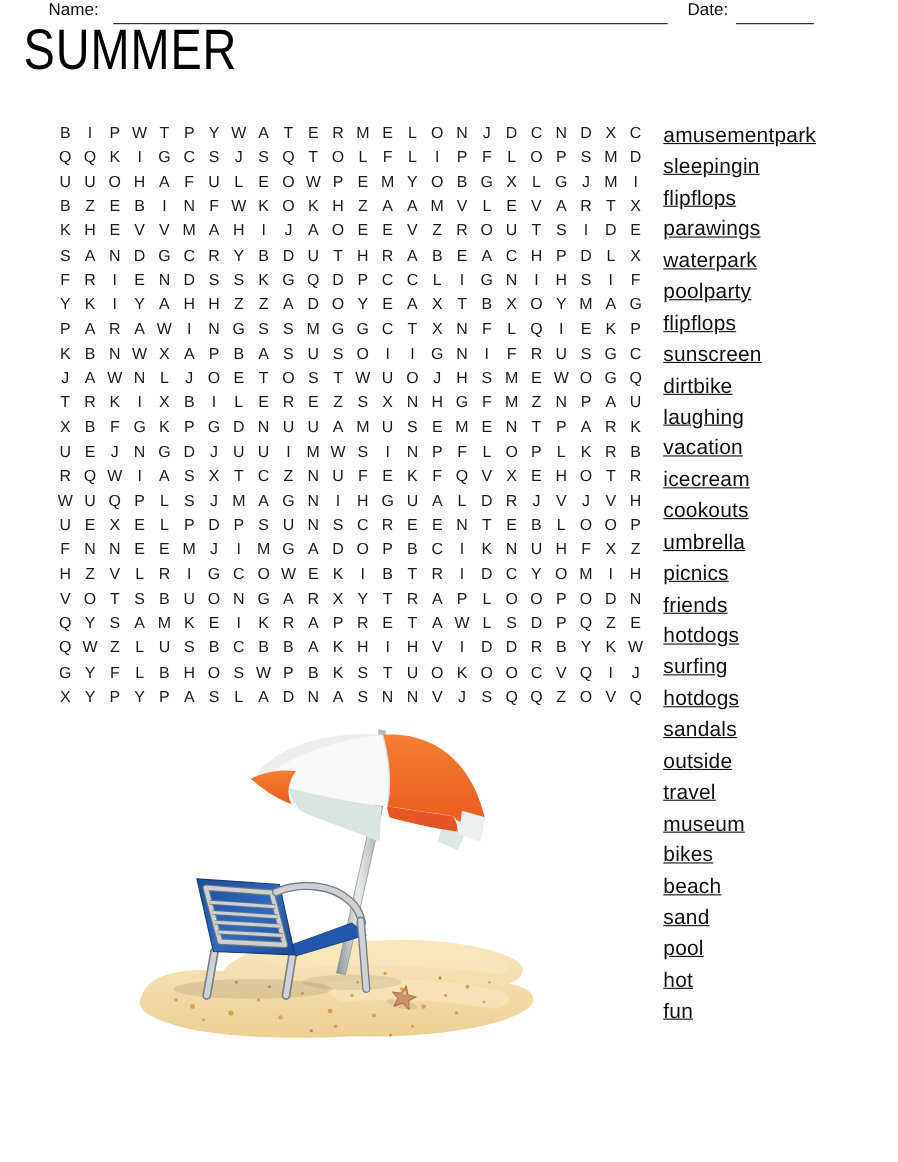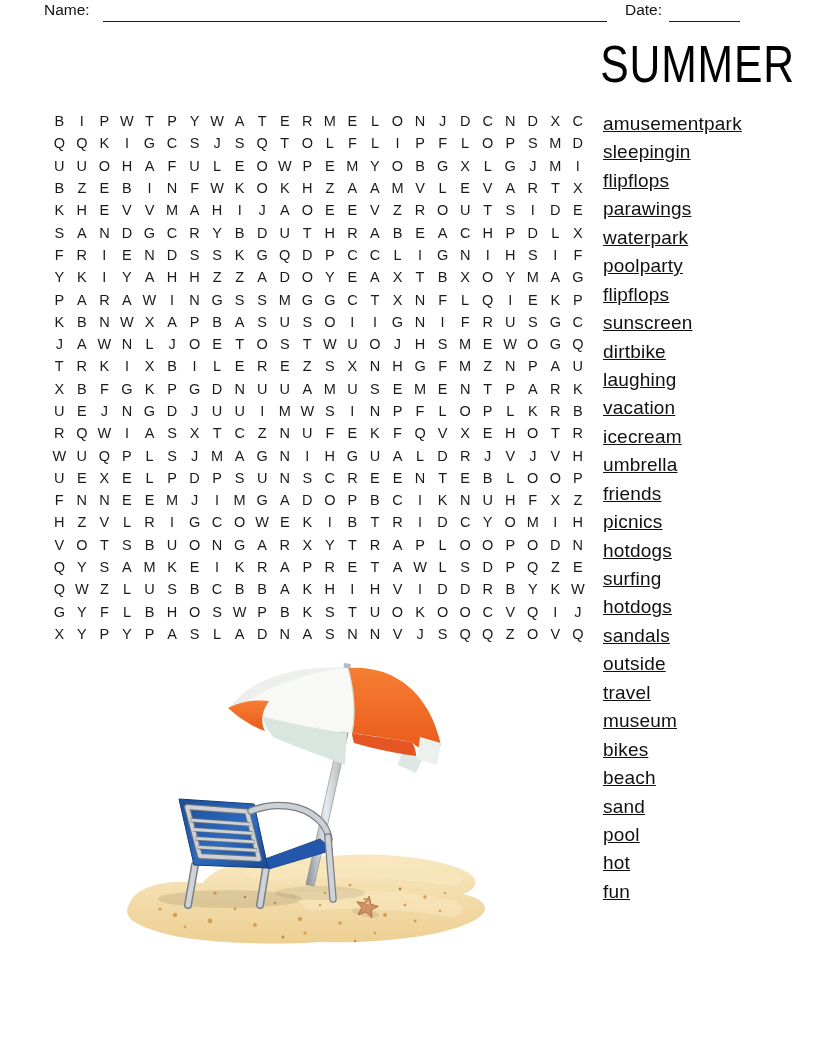--- a/index.html
+++ b/index.html
@@ -6,21 +6,21 @@
   .page{position:relative;width:816px;height:1056px;background:#ffffff;overflow:hidden;
         font-family:"Liberation Sans",sans-serif;color:#1a1a1a;}
   
   .hdr-label{position:absolute;top:1px;font-size:15.5px;color:#111;}
   .name-label{left:44px;}
   .date-label{left:625px;}
   .blank-line{position:absolute;top:2px;height:19px;border-bottom:1.6px solid #1a1a1a;}
   .name-line{left:103px;width:504px;}
   .date-line{left:669px;width:71px;}
   
-  .title{position:absolute;top:34px;left:0;width:816px;text-align:right;}
+  .title{position:absolute;top:16px;left:0;width:816px;text-align:left;}
   .title span{display:inline-block;font-size:52px;font-weight:500;letter-spacing:1px;
               transform:scaleX(.82);transform-origin:center;color:#000;}
   
   .grid{position:absolute;left:48px;top:110px;display:grid;
         grid-template-columns:repeat(24,22.55px);grid-auto-rows:22.3px;}
   .cell{display:flex;align-items:center;justify-content:center;
         font-size:14.5px;font-weight:400;color:#1b1b1b;}
   
   .words{position:absolute;left:603px;top:110px;}
   .word{height:28.45px;line-height:28.45px;font-size:19px;letter-spacing:.2px;color:#101010;text-decoration:underline;}
@@ -624,23 +624,24 @@
       <div class="word">flipflops</div>
       <div class="word">parawings</div>
       <div class="word">waterpark</div>
       <div class="word">poolparty</div>
       <div class="word">flipflops</div>
       <div class="word">sunscreen</div>
       <div class="word">dirtbike</div>
       <div class="word">laughing</div>
       <div class="word">vacation</div>
       <div class="word">icecream</div>
+      <div class="word">cookouts</div>
       <div class="word">umbrella</div>
+      <div class="word">picnics</div>
       <div class="word">friends</div>
-      <div class="word">picnics</div>
       <div class="word">hotdogs</div>
       <div class="word">surfing</div>
       <div class="word">hotdogs</div>
       <div class="word">sandals</div>
       <div class="word">outside</div>
       <div class="word">travel</div>
       <div class="word">museum</div>
       <div class="word">bikes</div>
       <div class="word">beach</div>
       <div class="word">sand</div>

